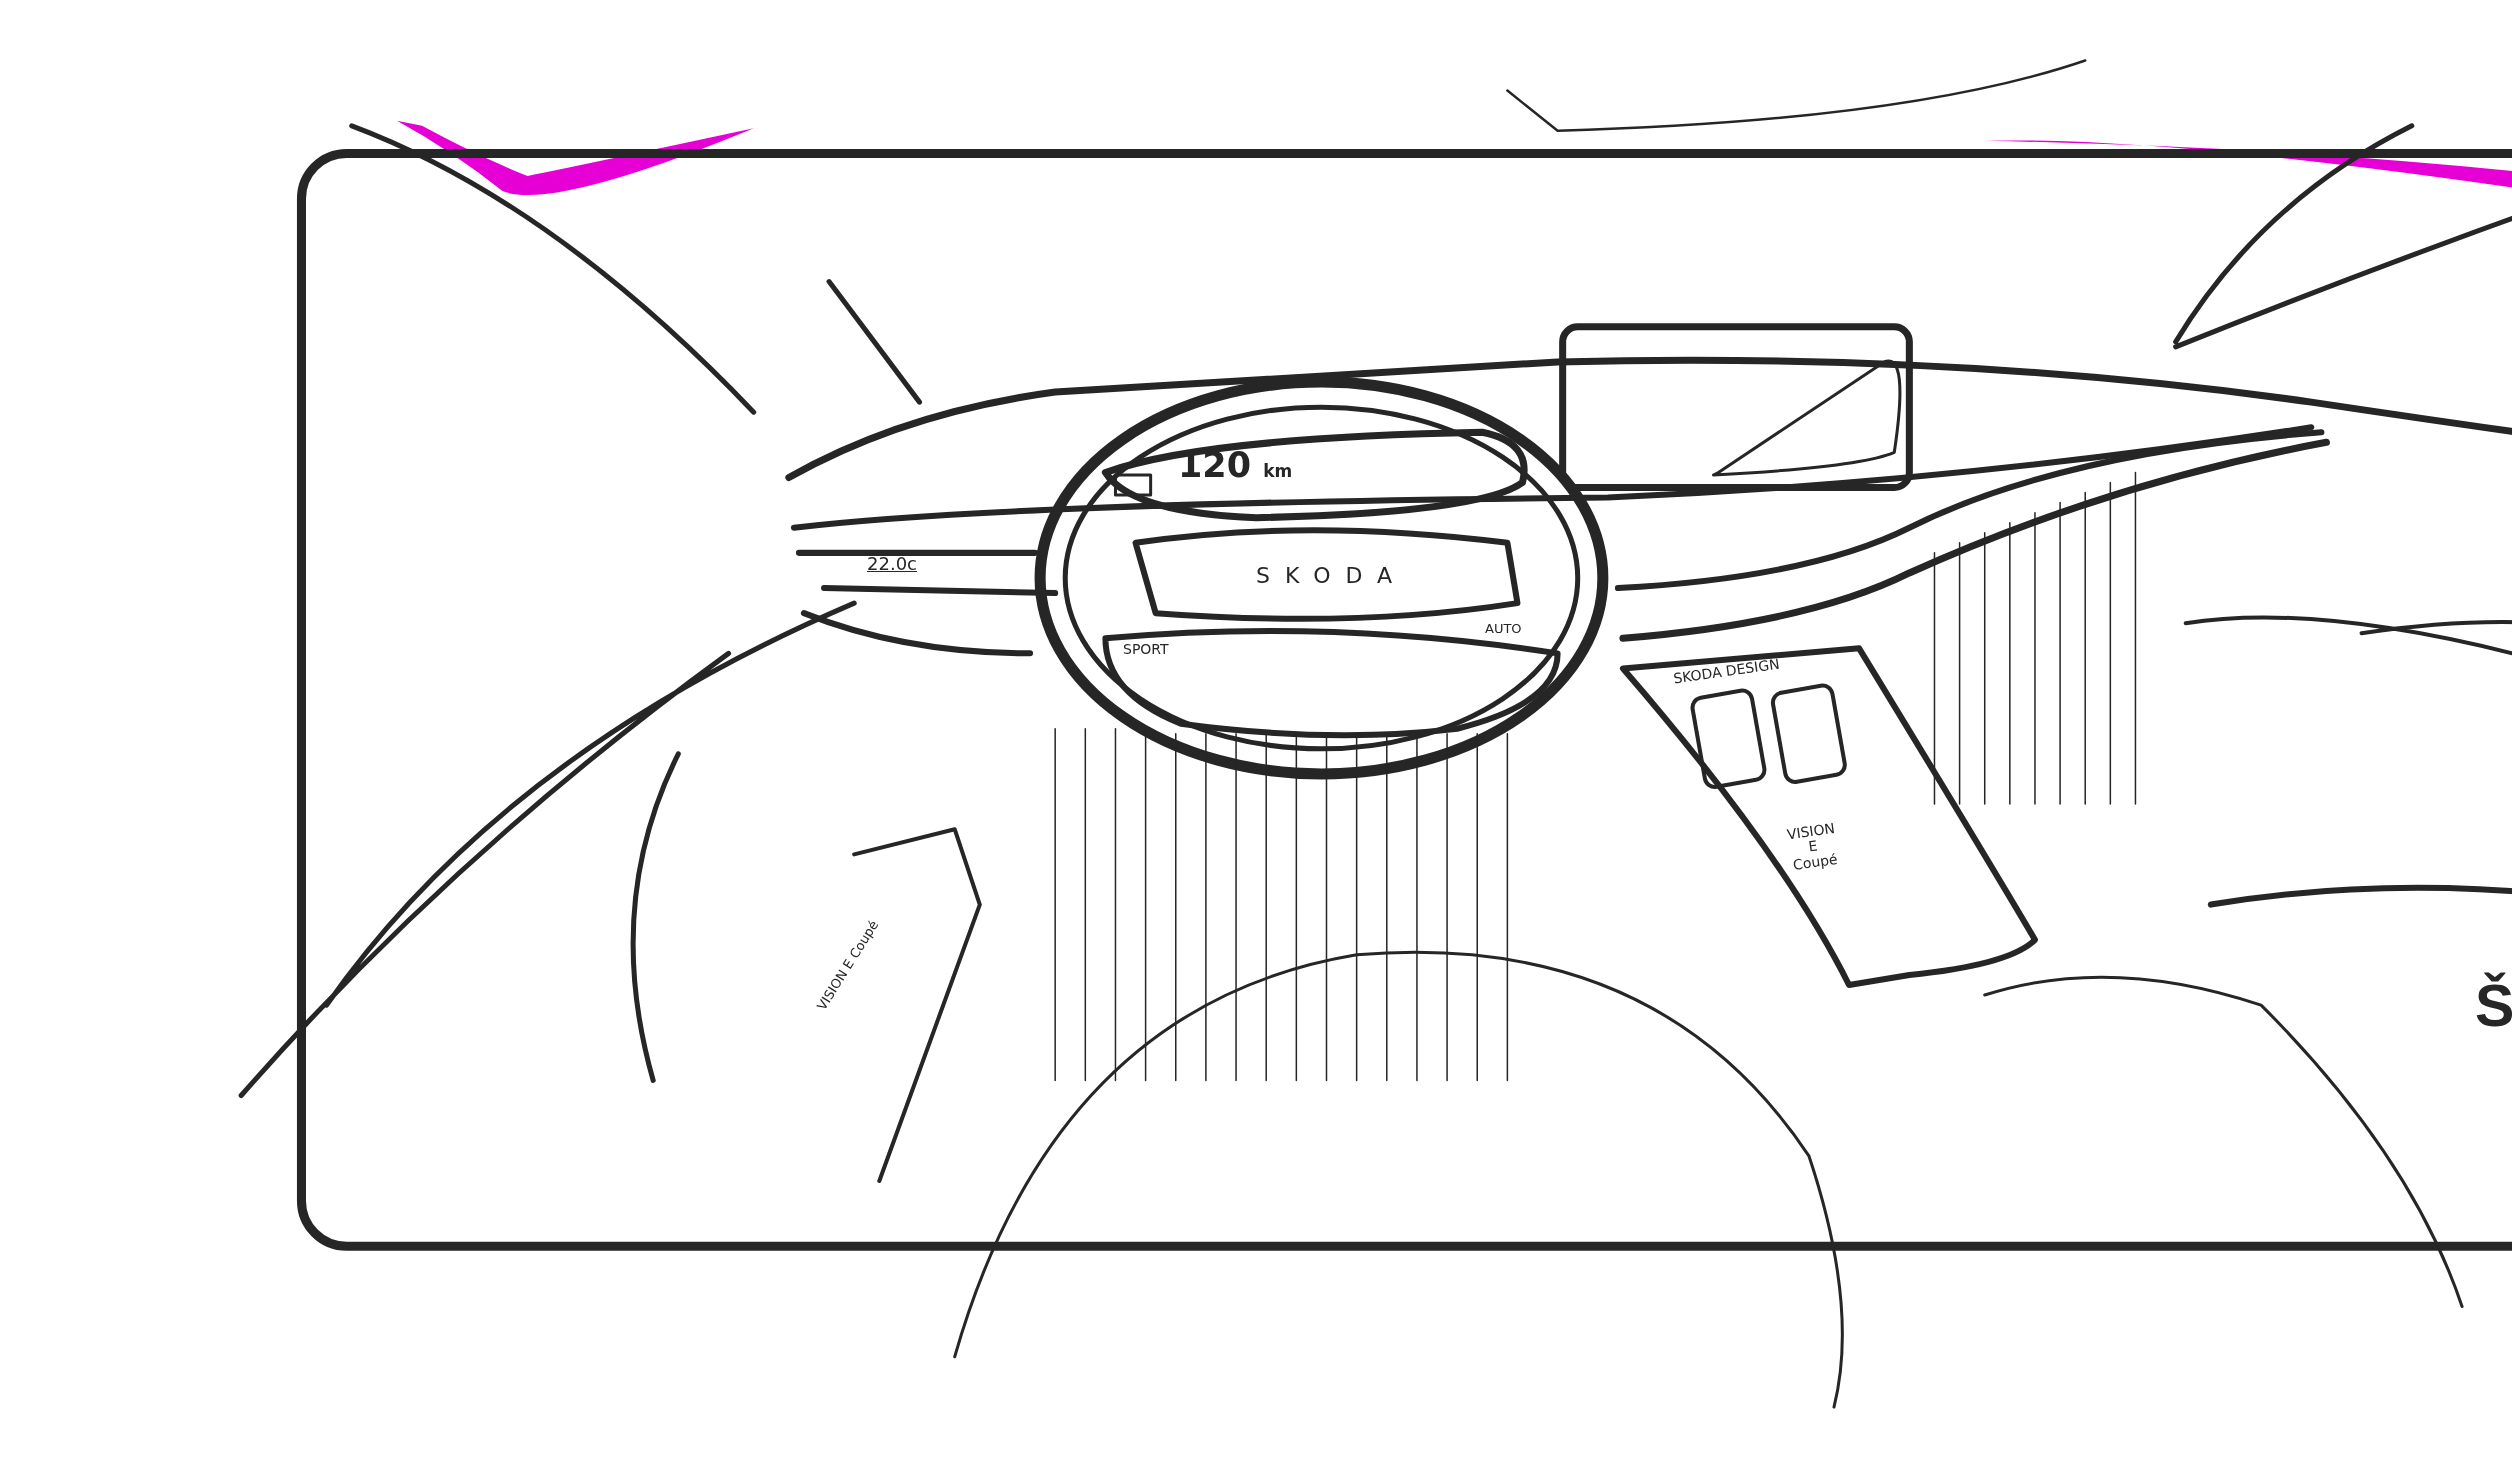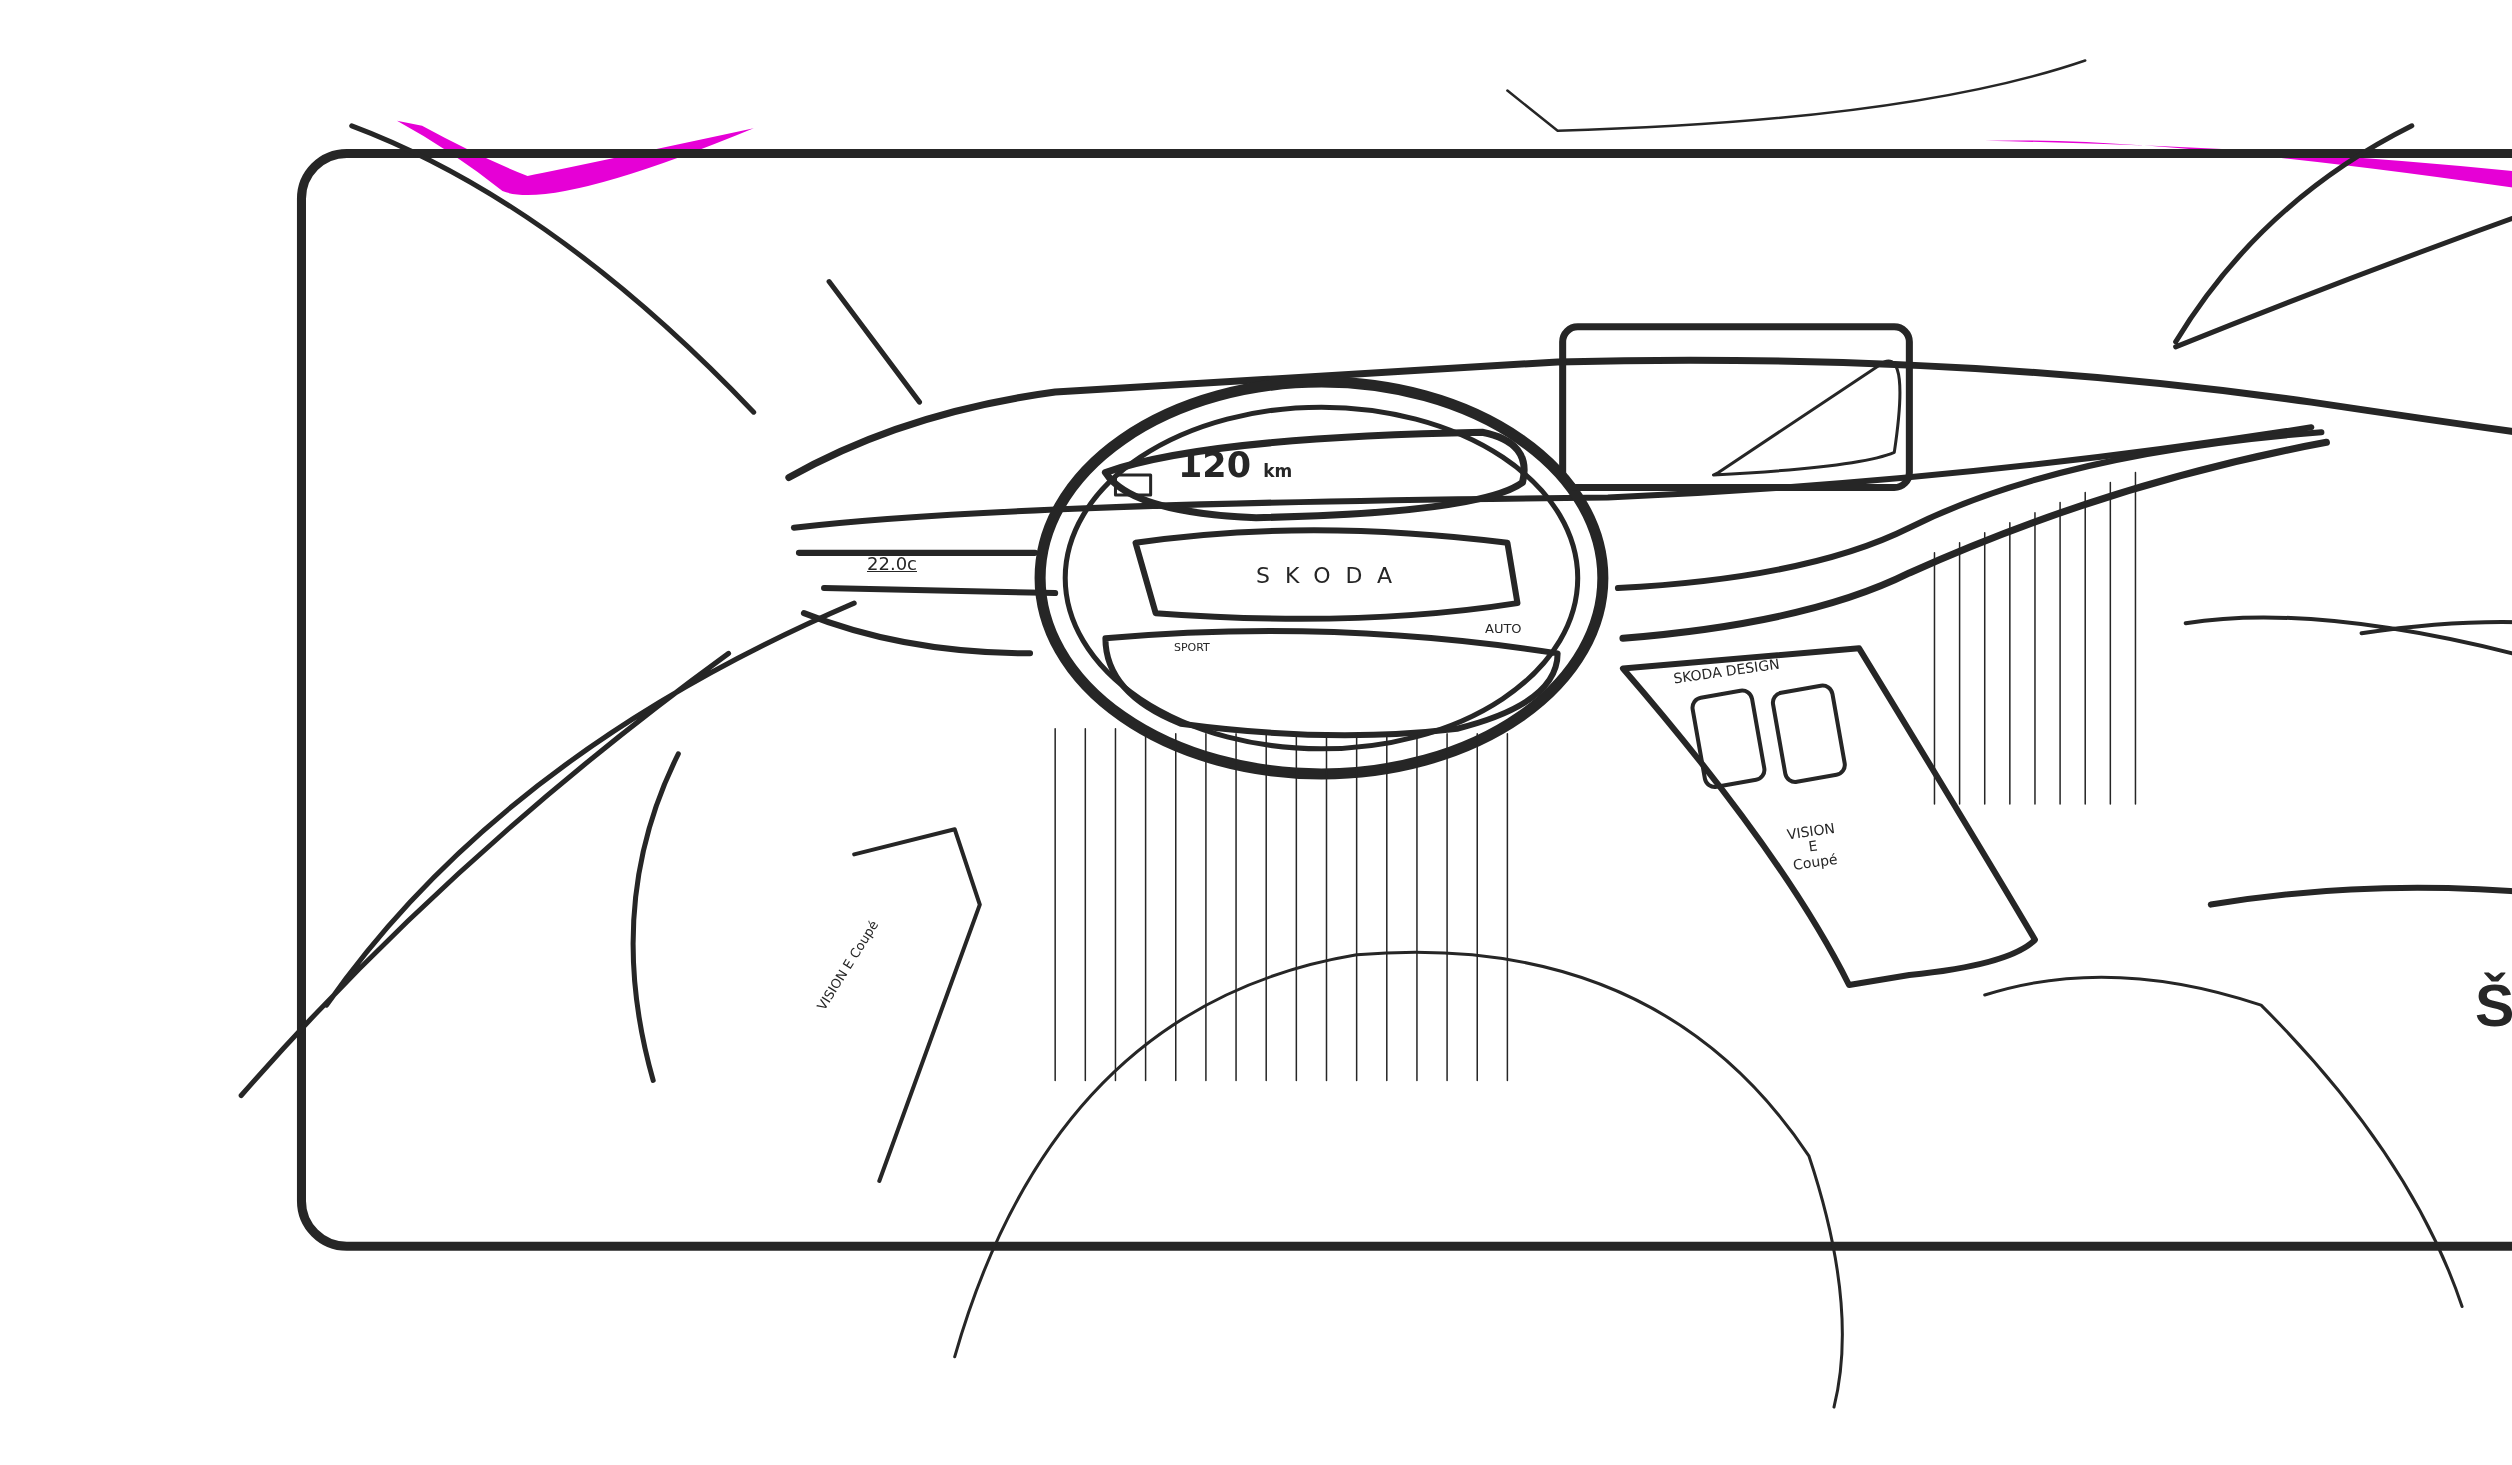--- a/index.html
+++ b/index.html
@@ -55,21 +55,21 @@
   <path class="ink" stroke-width="3" d="M2100 1450 L2100 2150 M2160 1450 L2160 2150 M2220 1450 L2220 2150 M2280 1450 L2280 2150 M2340 1460 L2340 2150 M2400 1460 L2400 2150 M2460 1460 L2460 2150 M2520 1460 L2520 2150 M2580 1460 L2580 2150 M2640 1460 L2640 2150 M2700 1460 L2700 2150 M2760 1460 L2760 2150 M2820 1460 L2820 2150 M2880 1460 L2880 2150 M2940 1460 L2940 2150 M3000 1460 L3000 2150"></path>
   <path class="ink" stroke-width="3" d="M3850 1100 L3850 1600 M3900 1080 L3900 1600 M3950 1060 L3950 1600 M4000 1040 L4000 1600 M4050 1020 L4050 1600 M4100 1000 L4100 1600 M4150 980 L4150 1600 M4200 960 L4200 1600 M4250 940 L4250 1600"></path>
 </svg>
 
 <div class="txt" style="left:1178px;top:445px;font-size:35px;font-weight:bold;">
   <span>120</span>
   <span style="font-size:17px;">km</span>
 </div>
 <div class="txt" style="left:867px;top:553px;font-size:18px;text-decoration:underline;">22.0c</div>
 <div class="txt" style="left:1256px;top:563px;font-size:22px;letter-spacing:15px;">SKODA</div>
-<div class="txt" style="left:1174px;top:641px;font-size:11px;">SPORT</div>
+<div class="txt" style="left:1123px;top:641px;font-size:14px;">SPORT</div>
 <div class="txt" style="left:1465px;top:621px;font-size:13px;margin-left:20px;">AUTO</div>
 <div class="txt" style="left:1673px;top:663px;font-size:14px;transform:rotate(-8deg);">SKODA DESIGN</div>
 <div class="txt" style="left:1789px;top:824px;font-size:14px;text-align:center;line-height:1.1;transform:rotate(-8deg);">
   <div>VISION</div>
   <div>E</div>
   <div>Coupé</div>
 </div>
 <div class="txt" style="left:814px;top:1005px;font-size:13px;transform:rotate(-58deg);transform-origin:left top;">VISION E Coupé</div>
 
 <div class="brand">

